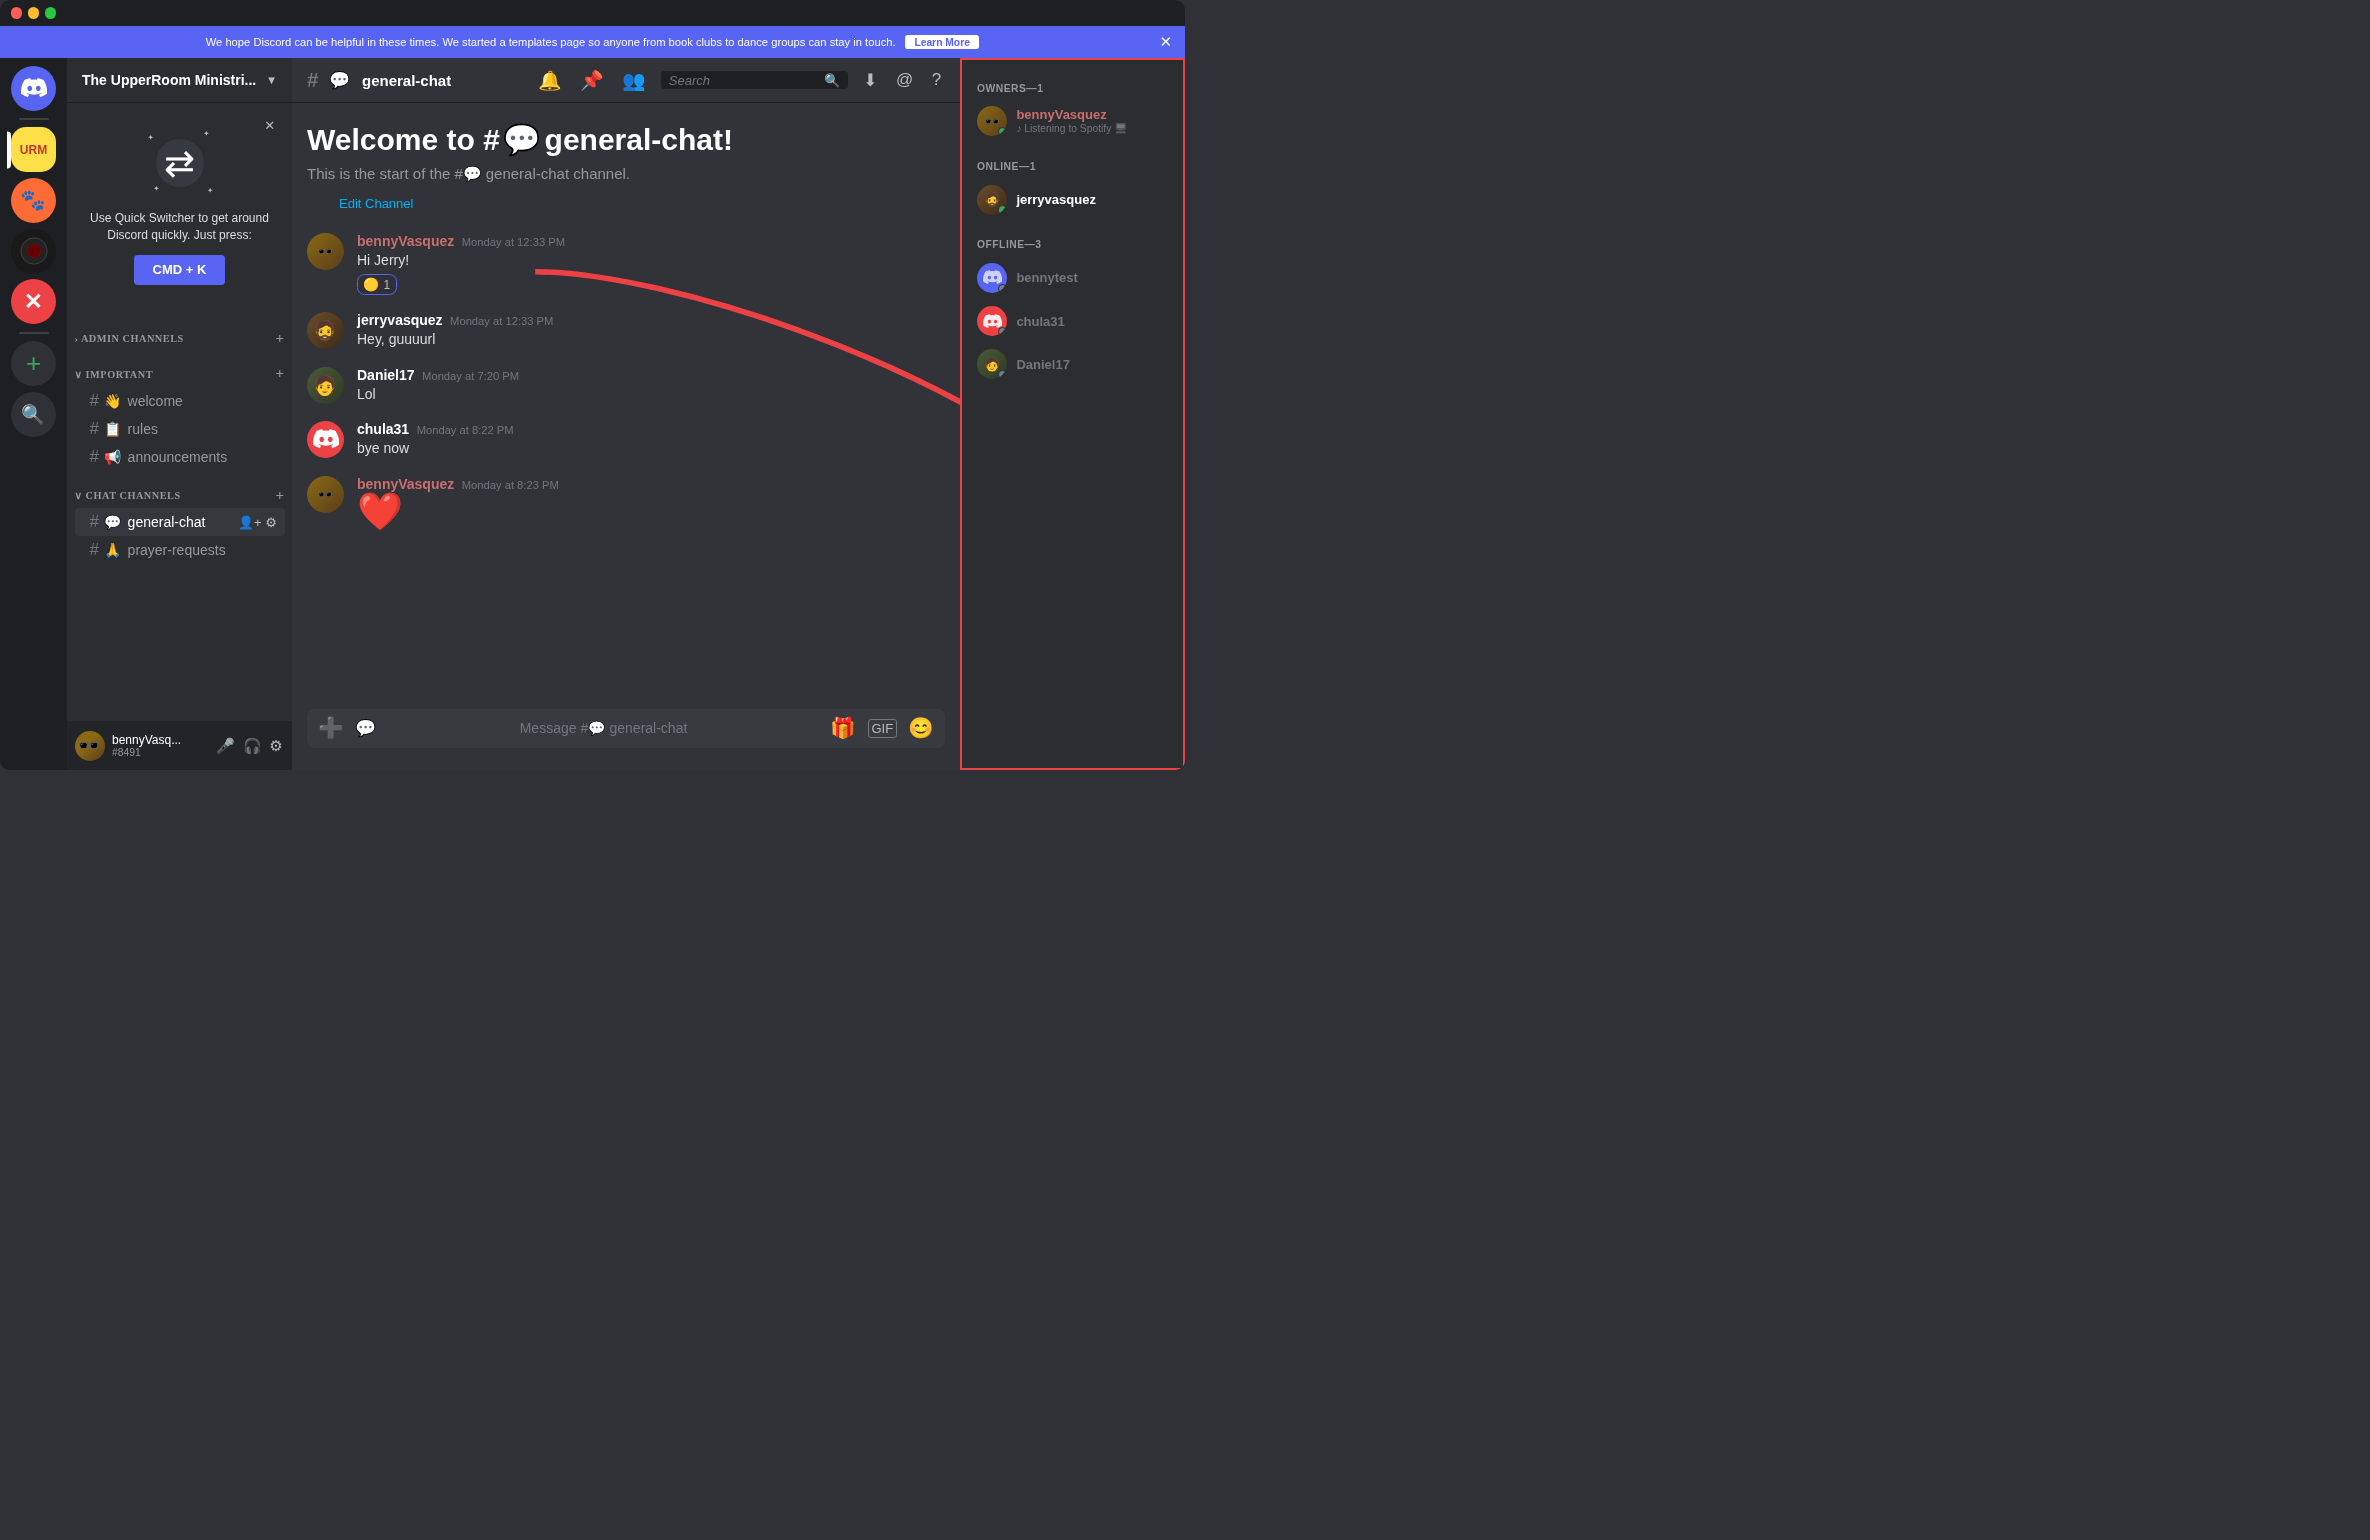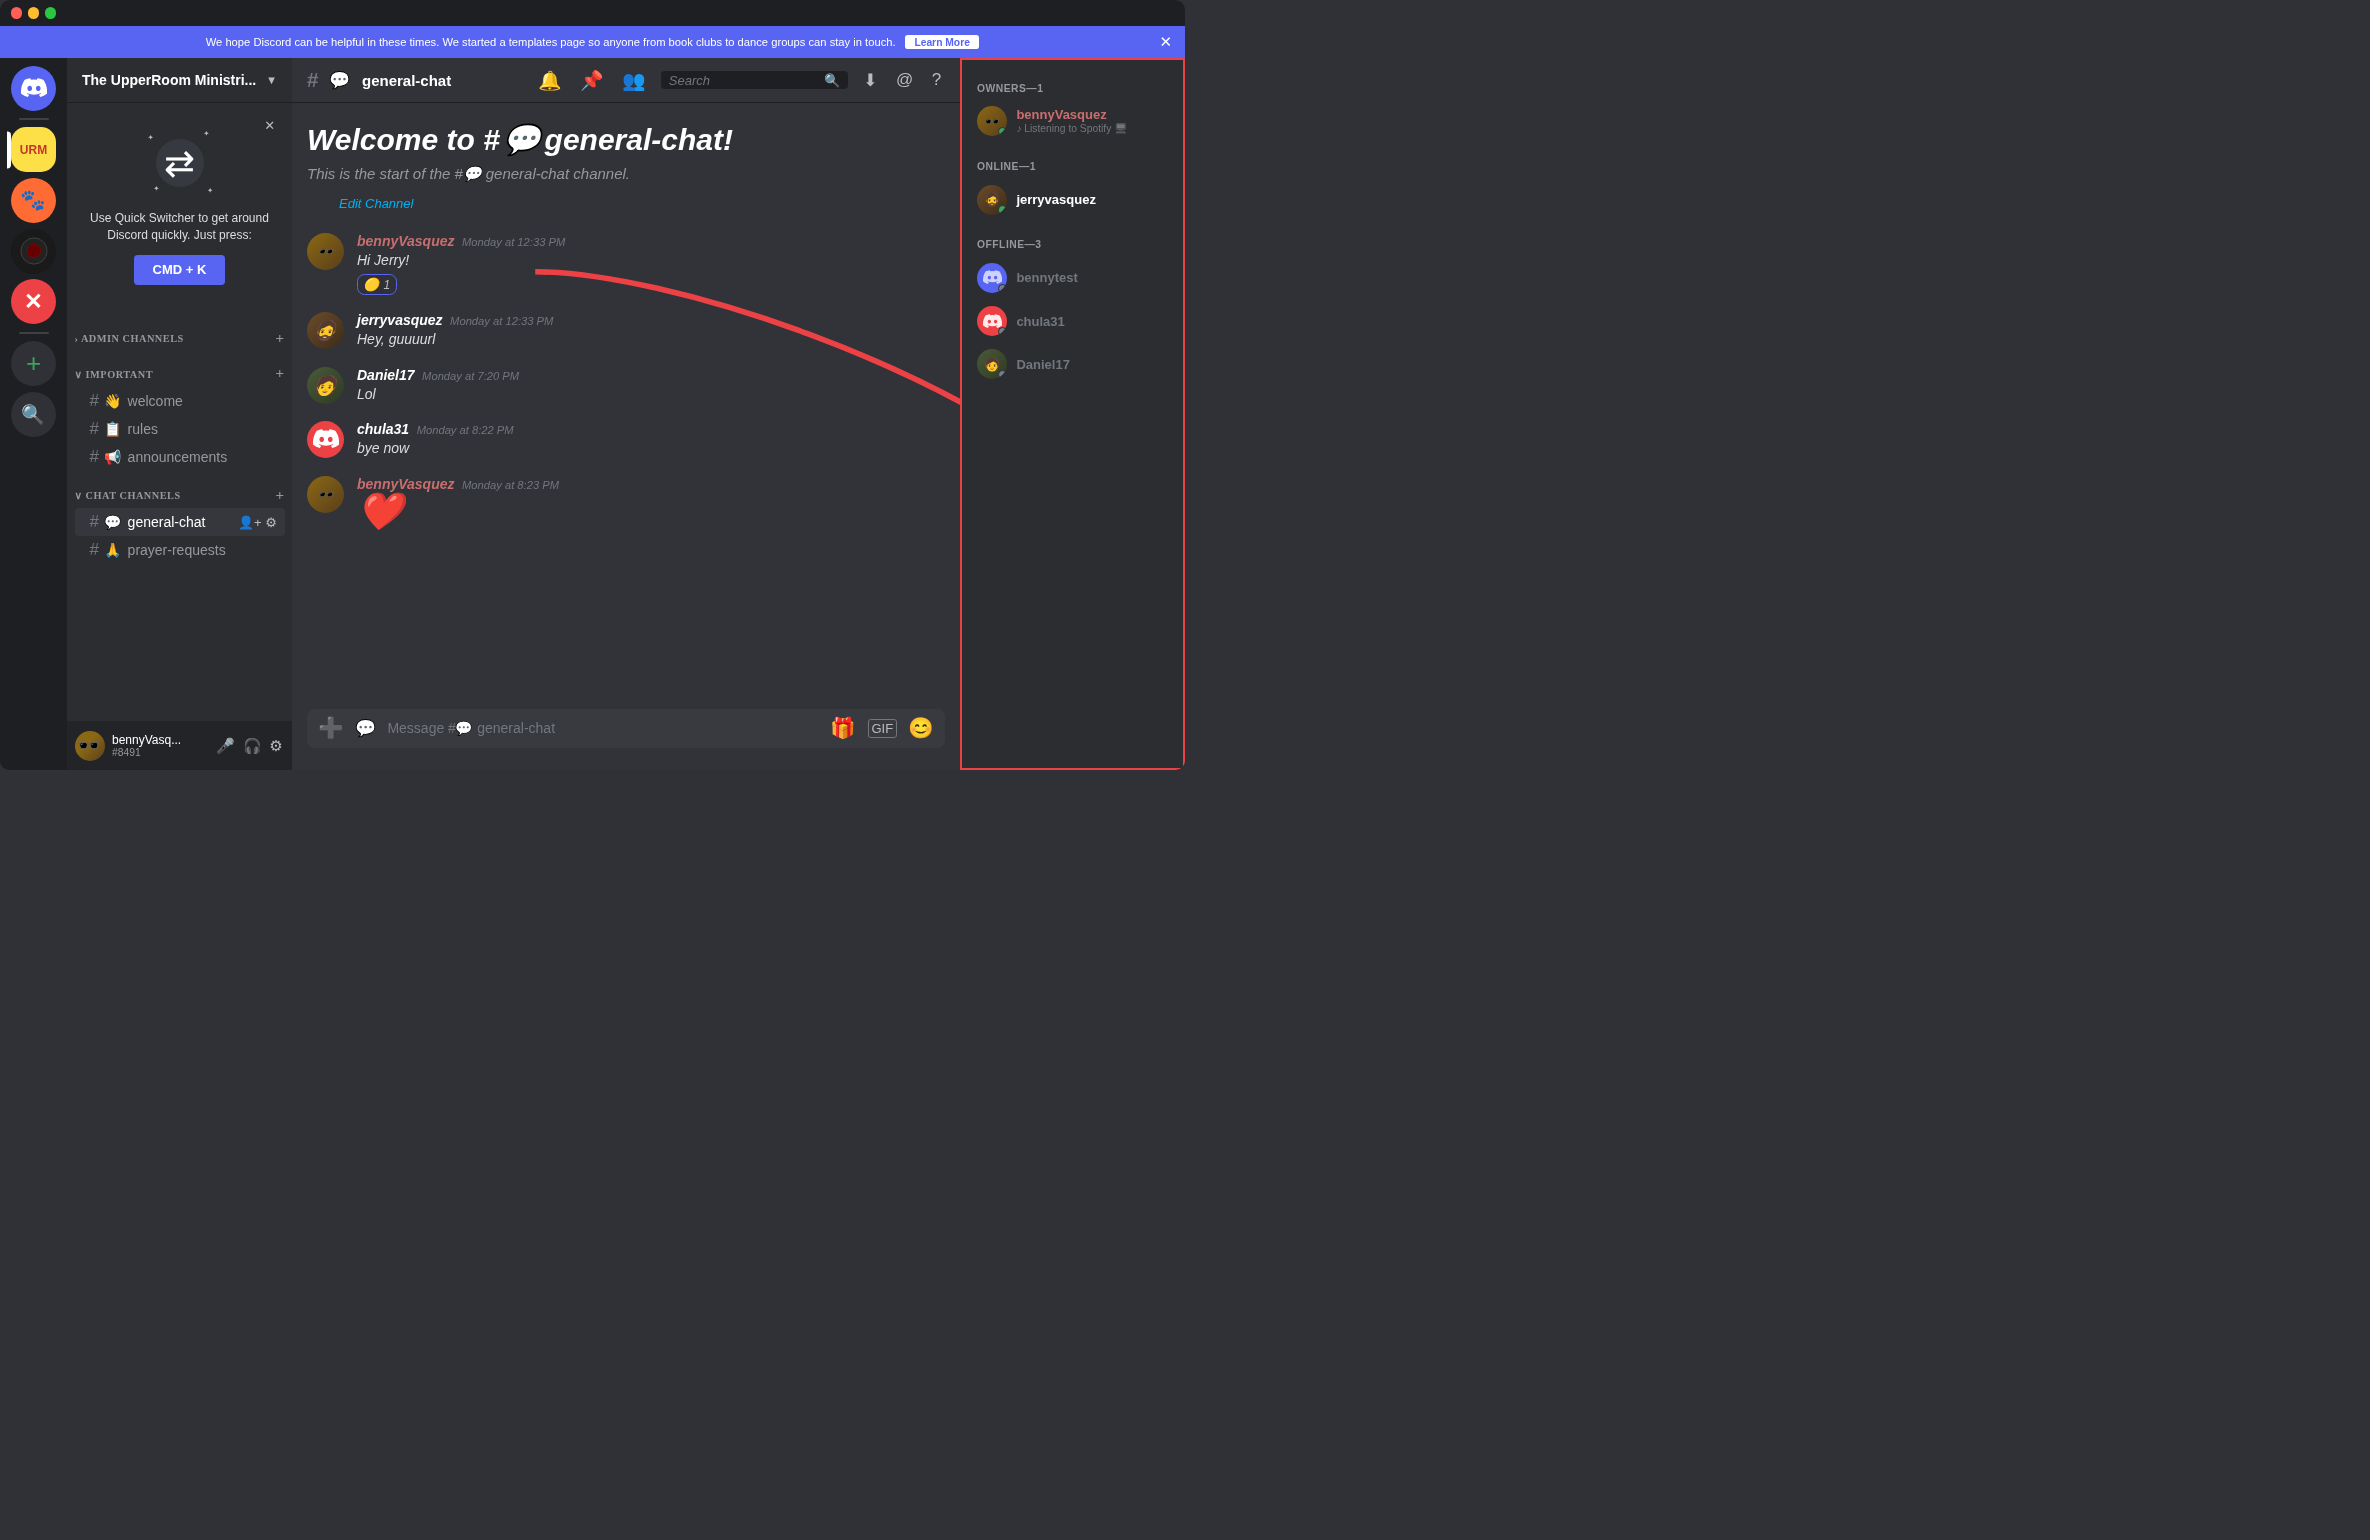--- a/index.html
+++ b/index.html
@@ -402,21 +402,20 @@
     .search-input::placeholder { color: #72767d; }
 
     
     .messages-area {
       flex: 1;
       overflow-y: auto;
       padding: 19px 15px;
       display: flex;
       flex-direction: column;
       position: relative;
-      font-style: italic;
     }
     .welcome-section {
       margin-bottom: 22.5px;
     }
     .welcome-title {
       font-size: 30px;
       font-weight: 900;
       color: white;
       margin-bottom: 7.5px;
       display: flex;
@@ -517,20 +516,21 @@
       flex-shrink: 0;
     }
     .message-text-input {
       flex: 1;
       background: none;
       border: none;
       outline: none;
       color: #22c55e;
       font-size: 14px;
       padding: 11.2px 0;
+      text-align: center;
     }
     .message-text-input::placeholder { color: #72767d; }
 
     
     .members-sidebar {
       width: 225px;
       background: #2b2d31;
       padding: 15px 7.5px;
       overflow-y: auto;
       border: 2.8px solid #ed4245;

